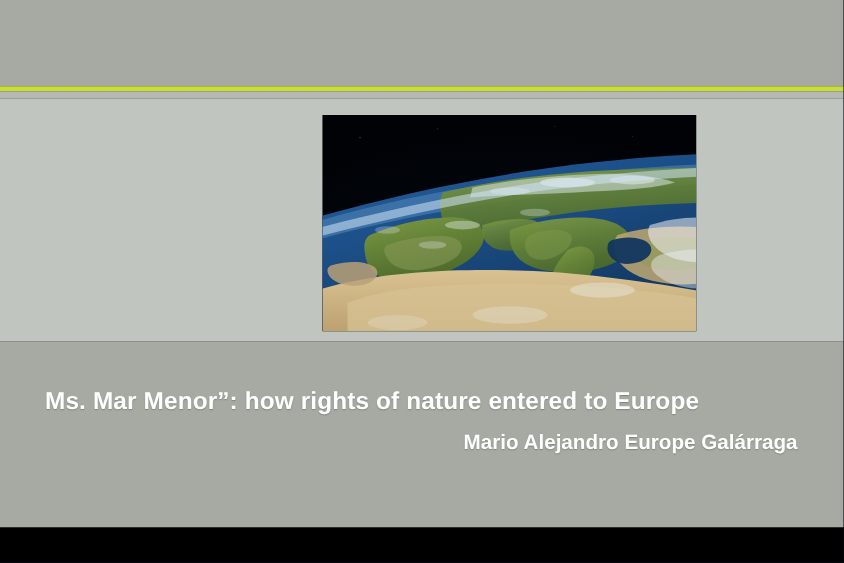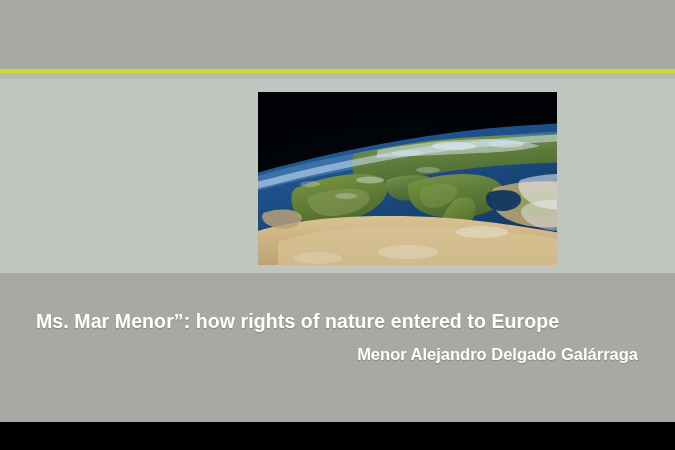--- a/index.html
+++ b/index.html
@@ -199,15 +199,15 @@
           <ellipse cx="60" cy="166" rx="24" ry="6" fill="#eaf0f6" opacity="0.22"></ellipse>
 
           <path d="M -40 100 C 20 84 90 66 172 54 C 232 46 292 42 339 41 L 339 48 C 292 49 232 53 172 61 C 90 73 20 91 -40 107 Z" fill="#cfe4f5" opacity="0.55"></path>
         </g>
       </g>
     </svg>
   </div>
 
   <div id="title">Ms. Mar Menor”: how rights of nature entered to Europe</div>
 
-  <div id="subtitle">Menor Alejandro Delgado Galárraga</div>
+  <div id="subtitle">Mario Alejandro Europe Galárraga</div>
 
 </div>
 
 </body></html>

